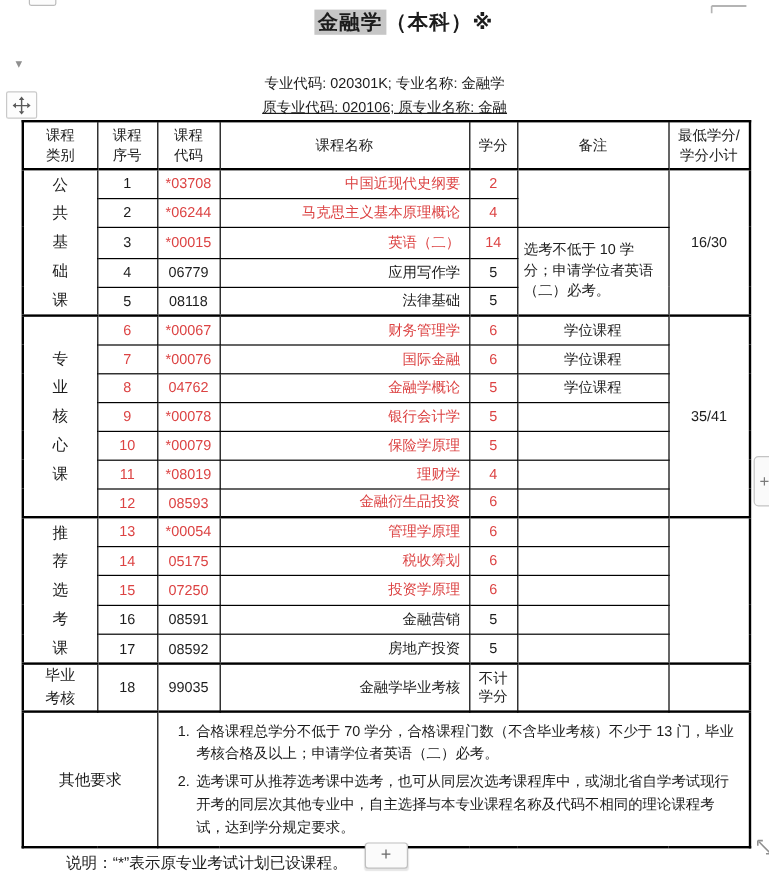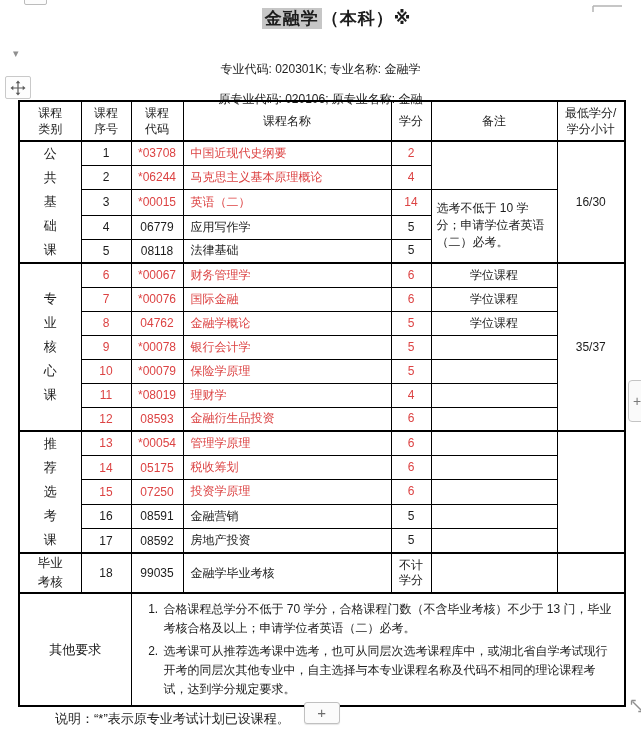--- a/index.html
+++ b/index.html
@@ -8,33 +8,33 @@
   body{
     width:641px; height:735px; position:relative; overflow:hidden;
     background:#ffffff; color:var(--ink);
     font-family:"Liberation Sans","DejaVu Sans",sans-serif;
   }
   
   .title-row{ position:absolute; top:7px; left:16px; width:100%; text-align:center;
     font-size:17px; font-weight:bold; letter-spacing:1px; }
   .title-hl{ background:var(--hl); padding:1px 3px; }
   .meta-line{ position:absolute; left:0; width:100%; text-align:center; font-size:12px; }
-  .meta-1{ top:61px; } .meta-2{ top:91px; }
+  .meta-1{ top:61px; } .meta-2{ top:81px;text-decoration:underline; }
   
   table{ position:absolute; left:18px; top:100px; width:606px;
     border-collapse:collapse; table-layout:fixed; font-size:12px; color:var(--ink);
     border:2px solid #000; }
   th,td{ border:1px solid #000; padding:0; text-align:center; vertical-align:middle;
     overflow:hidden; }
   thead th{ height:40px; font-weight:normal; white-space:pre-line; line-height:16px;
     border-bottom:2px solid #000; font-size:12px; }
   tbody tr{ height:24px; }
   tbody.sec tr:first-child td{ border-top:2px solid #000; }
   td.cat{ white-space:pre-line; line-height:24px; font-size:13px; }
-  td.name{ text-align:left; padding:0 7px; white-space:nowrap; }
+  td.name{ text-align:right; padding:0 7px; white-space:nowrap; }
   td.remark-text{ text-align:left; padding:1px 5px; line-height:17px; font-size:12px; }
   td.credit{ white-space:pre-line; line-height:15px; }
   td.red{ color:var(--red); }
   tbody.grad tr{ height:36px; }
   tbody.grad td.cat{ line-height:19px; font-size:12.5px; }
   tbody.other tr{ height:100px; }
   td.other-label{ font-size:13px; }
   td.other-content{ text-align:left; vertical-align:middle; }
   .req-list{ margin:0; padding:2px 8px 2px 30px; line-height:19px; font-size:12px; }
   .req-list li{ margin:4px 0; padding-left:2px; }
@@ -137,21 +137,21 @@
         <td class="cat" rowspan="7" style="white-space: pre-line;">专
 业
 核
 心
 课</td>
         <td class="red">6</td>
         <td class="red">*00067</td>
         <td class="name red">财务管理学</td>
         <td class="credit red">6</td>
         <td>学位课程</td>
-        <td rowspan="7">35/37</td>
+        <td rowspan="7">35/41</td>
       </tr>
       <tr>
         <td class="red">7</td>
         <td class="red">*00076</td>
         <td class="name red">国际金融</td>
         <td class="credit red">6</td>
         <td>学位课程</td>
       </tr>
       <tr>
         <td class="red">8</td>

